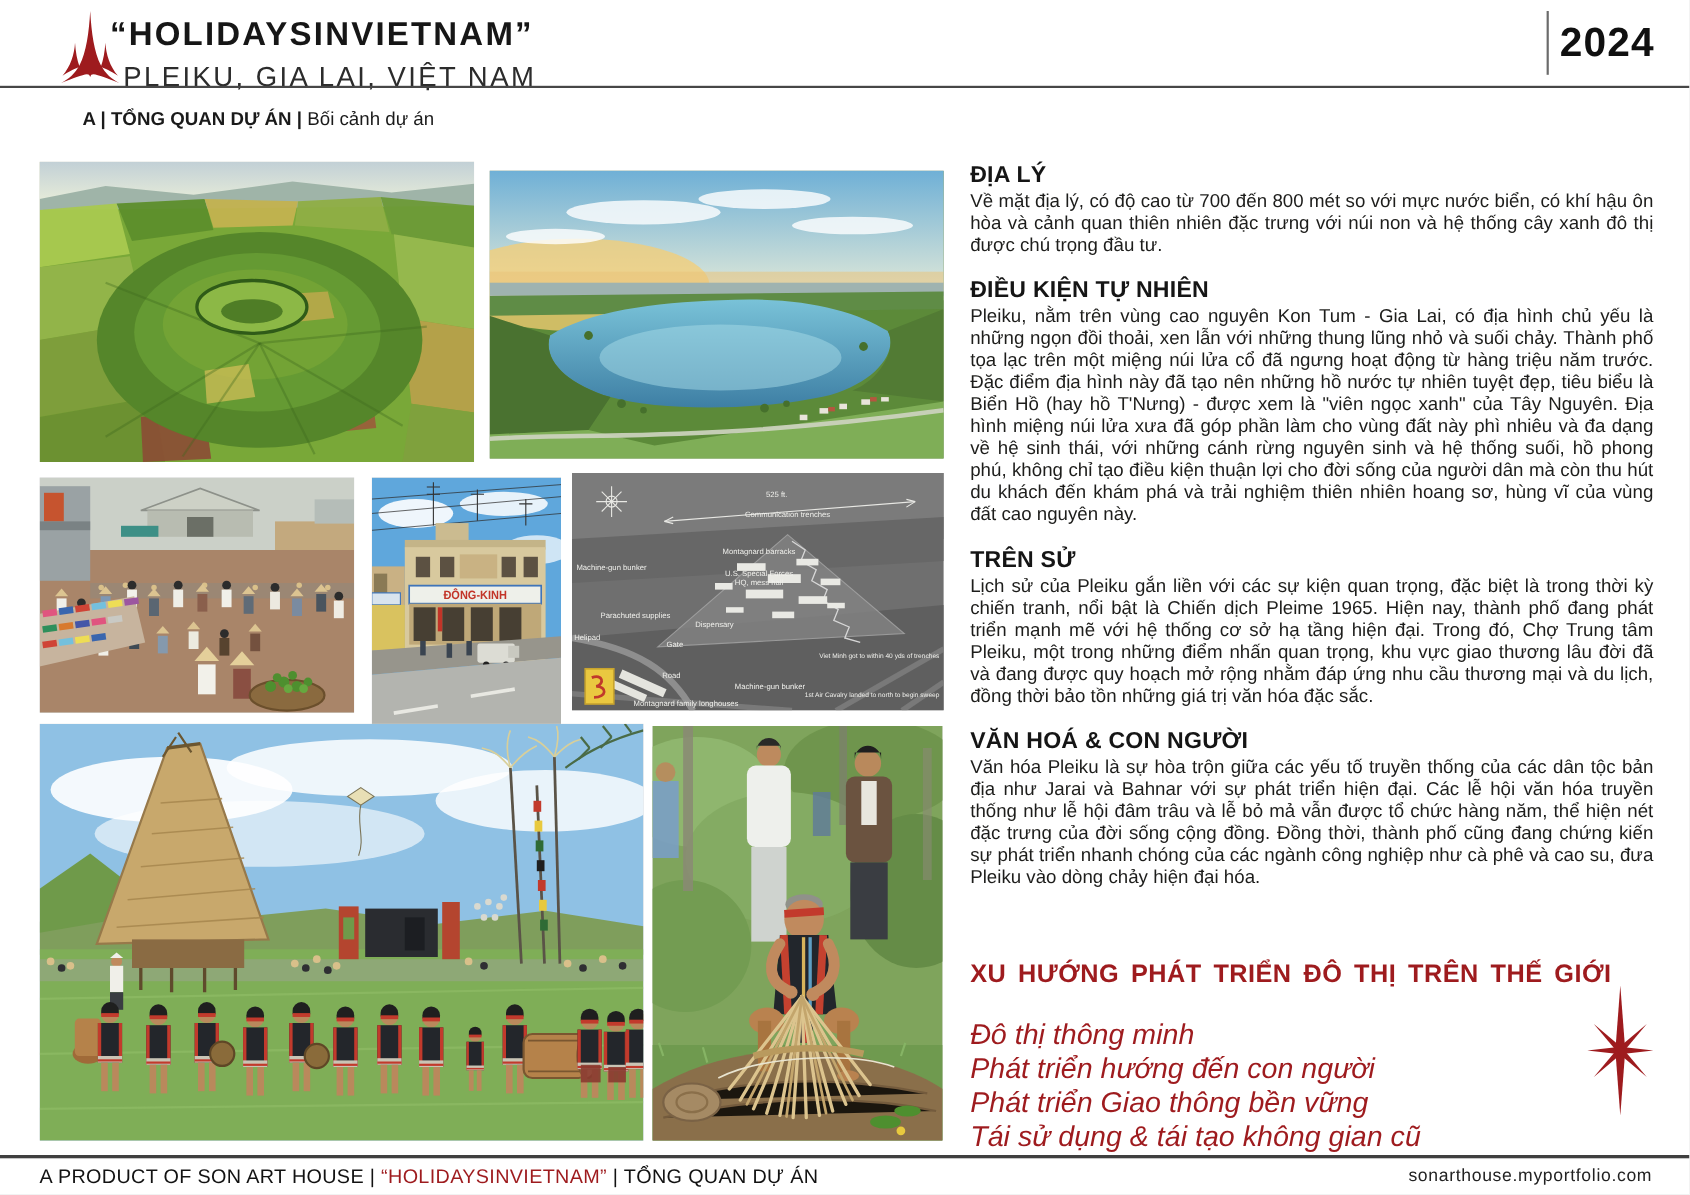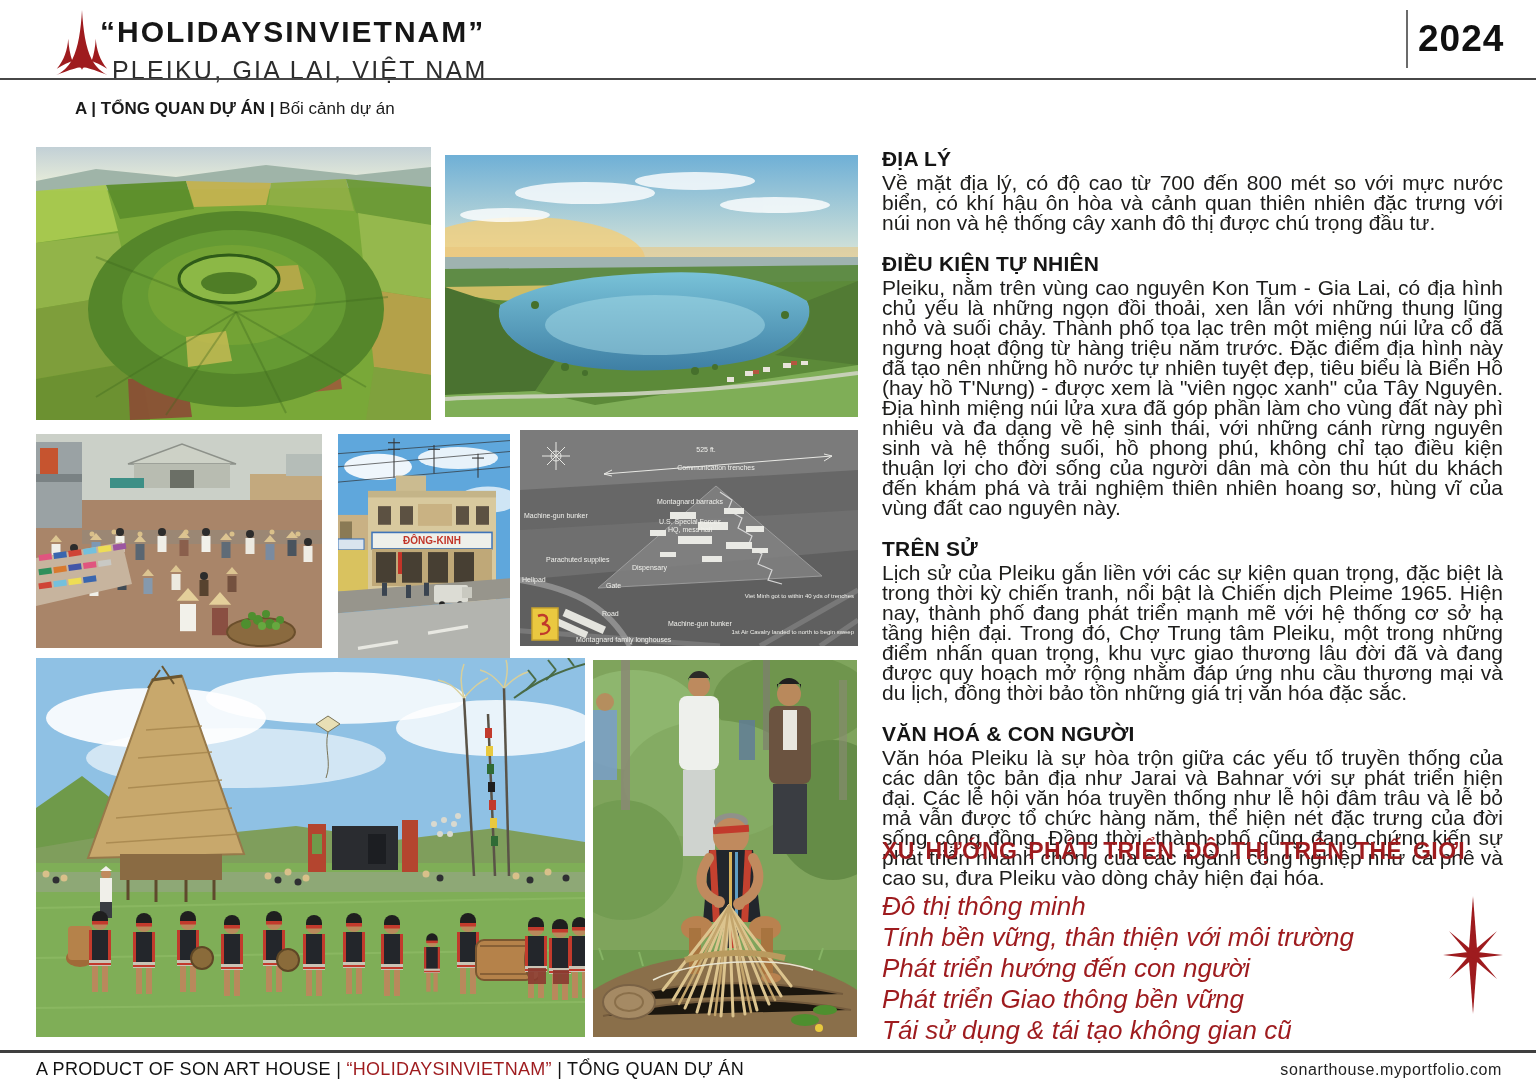--- a/index.html
+++ b/index.html
@@ -21,22 +21,22 @@
   #ph-lake{left:445px;top:155px;width:413px;height:262px}
   #ph-market{left:36px;top:434px;width:286px;height:214px}
   #ph-street{left:338px;top:434px;width:172px;height:234px}
   #ph-military{left:520px;top:430px;width:338px;height:216px}
   #ph-festival{left:36px;top:658px;width:549px;height:379px}
   #ph-weaver{left:593px;top:660px;width:264px;height:377px}
   
   .col{position:absolute;left:882px;top:148px;width:621px}
   .sec{margin:0 0 20px}
   .sec h3{font-size:21px;line-height:22px;margin:0 0 3px;font-weight:700;letter-spacing:.2px;color:#151515}
-  .sec p{font-size:21px;line-height:20px;margin:0;text-align:justify}
-  .trends{position:absolute;left:882px;top:838px;width:580px}
+  .sec p{font-size:17px;line-height:20px;margin:0;text-align:justify}
+  .trends{position:absolute;left:882px;top:872px;width:580px}
   .trends h2{font-size:23px;font-weight:700;color:#9e1b1e;margin:0 0 26px;letter-spacing:.4px;word-spacing:4px;white-space:nowrap}
   .trend{font-size:26px;line-height:31px;font-style:italic;color:#9e1b1e;white-space:nowrap}
   .star{position:absolute;left:1441px;top:896px;width:64px;height:118px}
   
   .rule-bottom{position:absolute;left:0;top:1050px;width:1536px;height:3px;background:#3f3f3f}
   .footer-left{position:absolute;left:36px;top:1059px;font-size:18px;font-weight:400;letter-spacing:.3px;white-space:nowrap;color:#121212}
   .footer-left .red{color:#9e1b1e}
   .footer-right{position:absolute;right:34px;top:1061px;font-size:16px;color:#222;letter-spacing:.6px}
   svg text{font-family:"Liberation Sans","DejaVu Sans",sans-serif}
 </style>
@@ -713,21 +713,20 @@
     </div>
     <div class="sec">
       <h3>VĂN HOÁ &amp; CON NGƯỜI</h3>
       <p>Văn hóa Pleiku là sự hòa trộn giữa các yếu tố truyền thống của các dân tộc bản địa như Jarai và Bahnar với sự phát triển hiện đại. Các lễ hội văn hóa truyền thống như lễ hội đâm trâu và lễ bỏ mả vẫn được tổ chức hàng năm, thể hiện nét đặc trưng của đời sống cộng đồng. Đồng thời, thành phố cũng đang chứng kiến sự phát triển nhanh chóng của các ngành công nghiệp như cà phê và cao su, đưa Pleiku vào dòng chảy hiện đại hóa.</p>
     </div>
   </main>
 
   <div class="trends">
     <h2>XU HƯỚNG PHÁT TRIỂN ĐÔ THỊ TRÊN THẾ GIỚI</h2>
     <div class="trend">Đô thị thông minh</div>
-    <div class="trend">Tính bền vững, thân thiện với môi trường</div>
     <div class="trend">Phát triển hướng đến con người</div>
     <div class="trend">Phát triển Giao thông bền vững</div>
     <div class="trend">Tái sử dụng &amp; tái tạo không gian cũ</div>
   </div>
 
   <svg class="star" viewBox="0 0 64 118">
     <g fill="#9e1b1e">
       <path d="M32 0 L36.5 59 L32 118 L27.5 59 Z"></path>
       <path d="M2 59 L32 55.5 L62 59 L32 62.5 Z"></path>
       <polygon points="32,25 35,59 32,93 29,59" transform="rotate(45 32 59)"></polygon>

